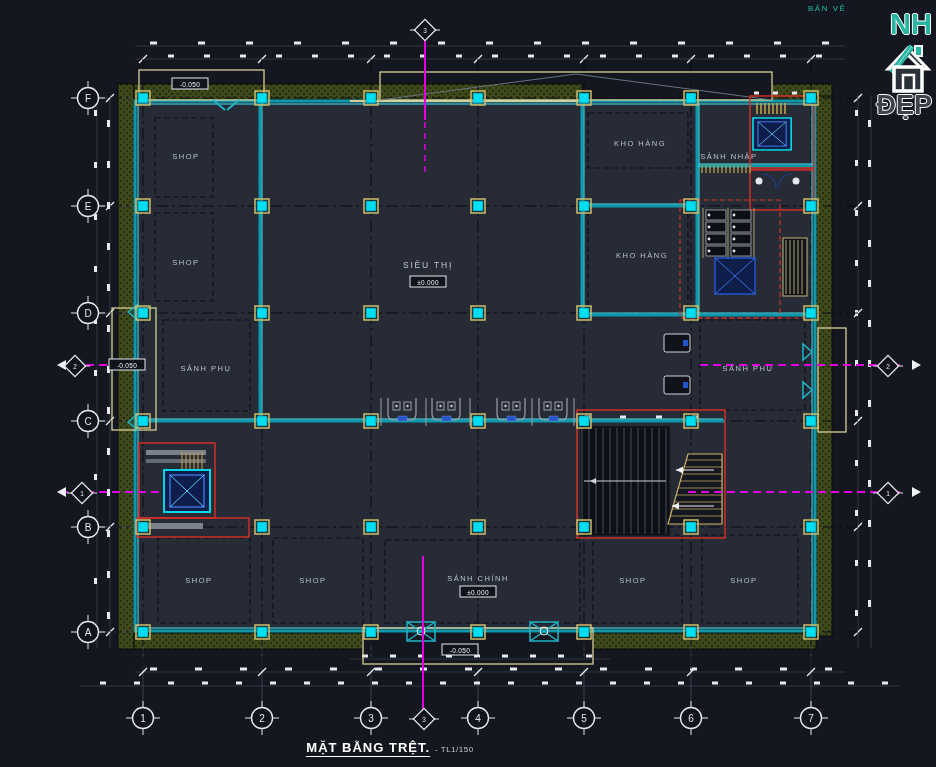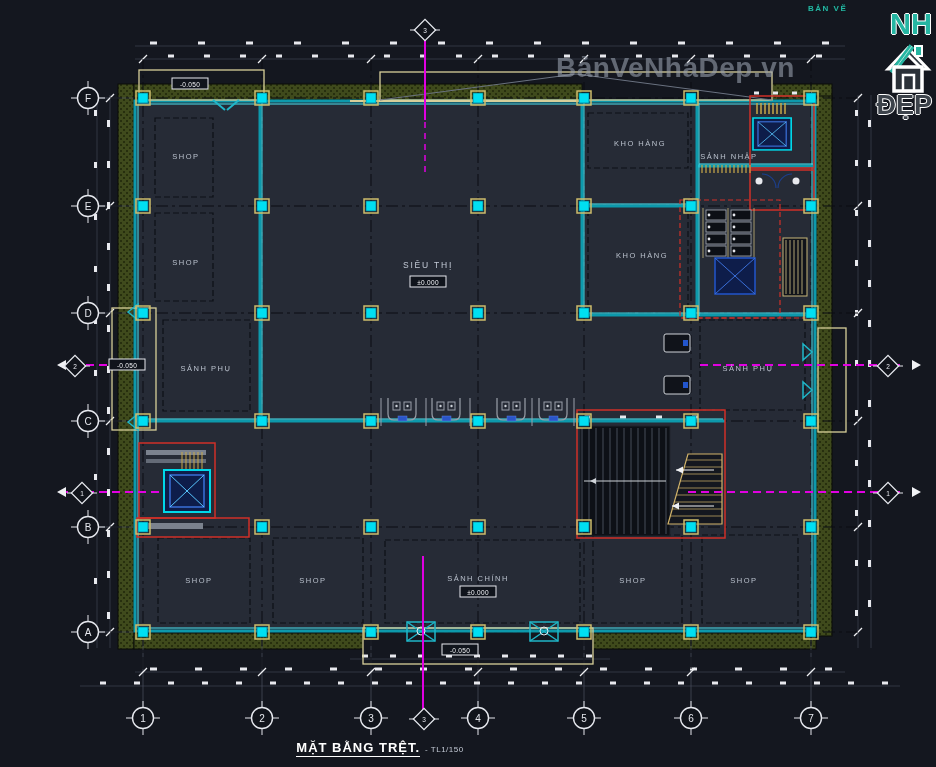--- a/index.html
+++ b/index.html
@@ -8,26 +8,26 @@
   svg text{font-family:"Liberation Sans",sans-serif;}
   .room-label{fill:#b9c0cc;font-size:7.5px;letter-spacing:1.5px;}
   .room-label-big{fill:#c3cad6;font-size:8.5px;letter-spacing:1.8px;}
   .bub-label{fill:#e6e8ee;font-size:10px;}
   .dia-label{fill:#e6e8ee;font-size:6.5px;}
   .elev-label{fill:#f2f3f6;font-size:6.5px;letter-spacing:.3px;}
   .wm-top{position:absolute;left:556px;top:52px;font-size:28px;font-weight:700;
           color:rgba(150,158,172,.60);letter-spacing:.5px;white-space:nowrap;z-index:40;}
   .wm-bottom{position:absolute;left:180px;top:708px;width:580px;text-align:center;font-size:27px;
           font-weight:700;color:rgba(152,160,174,.85);white-space:nowrap;z-index:40;}
-  .titleblock{position:absolute;left:2px;top:738px;width:756px;text-align:center;z-index:41;}
+  .titleblock{position:absolute;left:12px;top:738px;width:756px;text-align:center;z-index:41;}
   .title-main{color:#fff;font-size:13px;font-weight:700;letter-spacing:1px;
           border-bottom:1.6px solid #fff;padding-bottom:1px;}
   .title-scale{color:#c3c9d4;font-size:8px;margin-left:5px;letter-spacing:.5px;}
   .logo{position:absolute;right:4px;top:4px;z-index:50;width:138px;}
-  .logo-small{color:#25b5a2;font-size:8px;font-weight:700;letter-spacing:1.5px;margin:0 0 -2px 14px;
+  .logo-small{color:#25b5a2;font-size:8px;font-weight:400;letter-spacing:1.5px;margin:0 0 -2px 14px;
           text-shadow:0 0 2px #062a26;}
   .logo-row{display:flex;align-items:flex-end;flex-direction:column;}
   .logo-nh{color:#25b5a2;font-size:29px;font-weight:900;line-height:.9;
           text-shadow:-1px 0 #fff,1px 0 #fff,0 -1px #fff,0 1px #fff;}
   .logo-dep{color:#3d434b;font-size:27px;font-weight:900;line-height:.95;
           text-shadow:-1px 0 #fff,1px 0 #fff,0 -1px #fff,0 1px #fff;margin-left:44px;}
 </style>
 </head>
 <body>
 
@@ -396,21 +396,20 @@
     <use href="#dia" x="82" y="493"></use>
         <text x="82" y="495.5" class="dia-label">1</text>
     <use href="#dia" x="888" y="366"></use>
         <text x="888" y="368.5" class="dia-label">2</text>
     <use href="#dia" x="888" y="493"></use>
         <text x="888" y="495.5" class="dia-label">1</text>
   </g>
 </svg>
 
 
-<div class="wm-top">BảnVeNhaDep.vn</div>
 
 <div class="logo">
   <div class="logo-small">BẢN VẼ</div>
   <div class="logo-row">
     <span class="logo-nh">NH</span>
     <svg width="50" height="56" viewBox="0 0 50 56">
       <polygon points="6,32 26,11 46,32 40,32 26,18 12,32" fill="#343a42" stroke="#fff" stroke-width="3"></polygon>
       <path d="M10 36 30 9" stroke="#25b5a2" stroke-width="6"></path>
       <path d="M10 36 30 9" stroke="#fff" stroke-width="1" opacity=".6"></path>
       <rect x="33" y="9" width="7" height="10" fill="#25b5a2" stroke="#fff" stroke-width="2"></rect>

